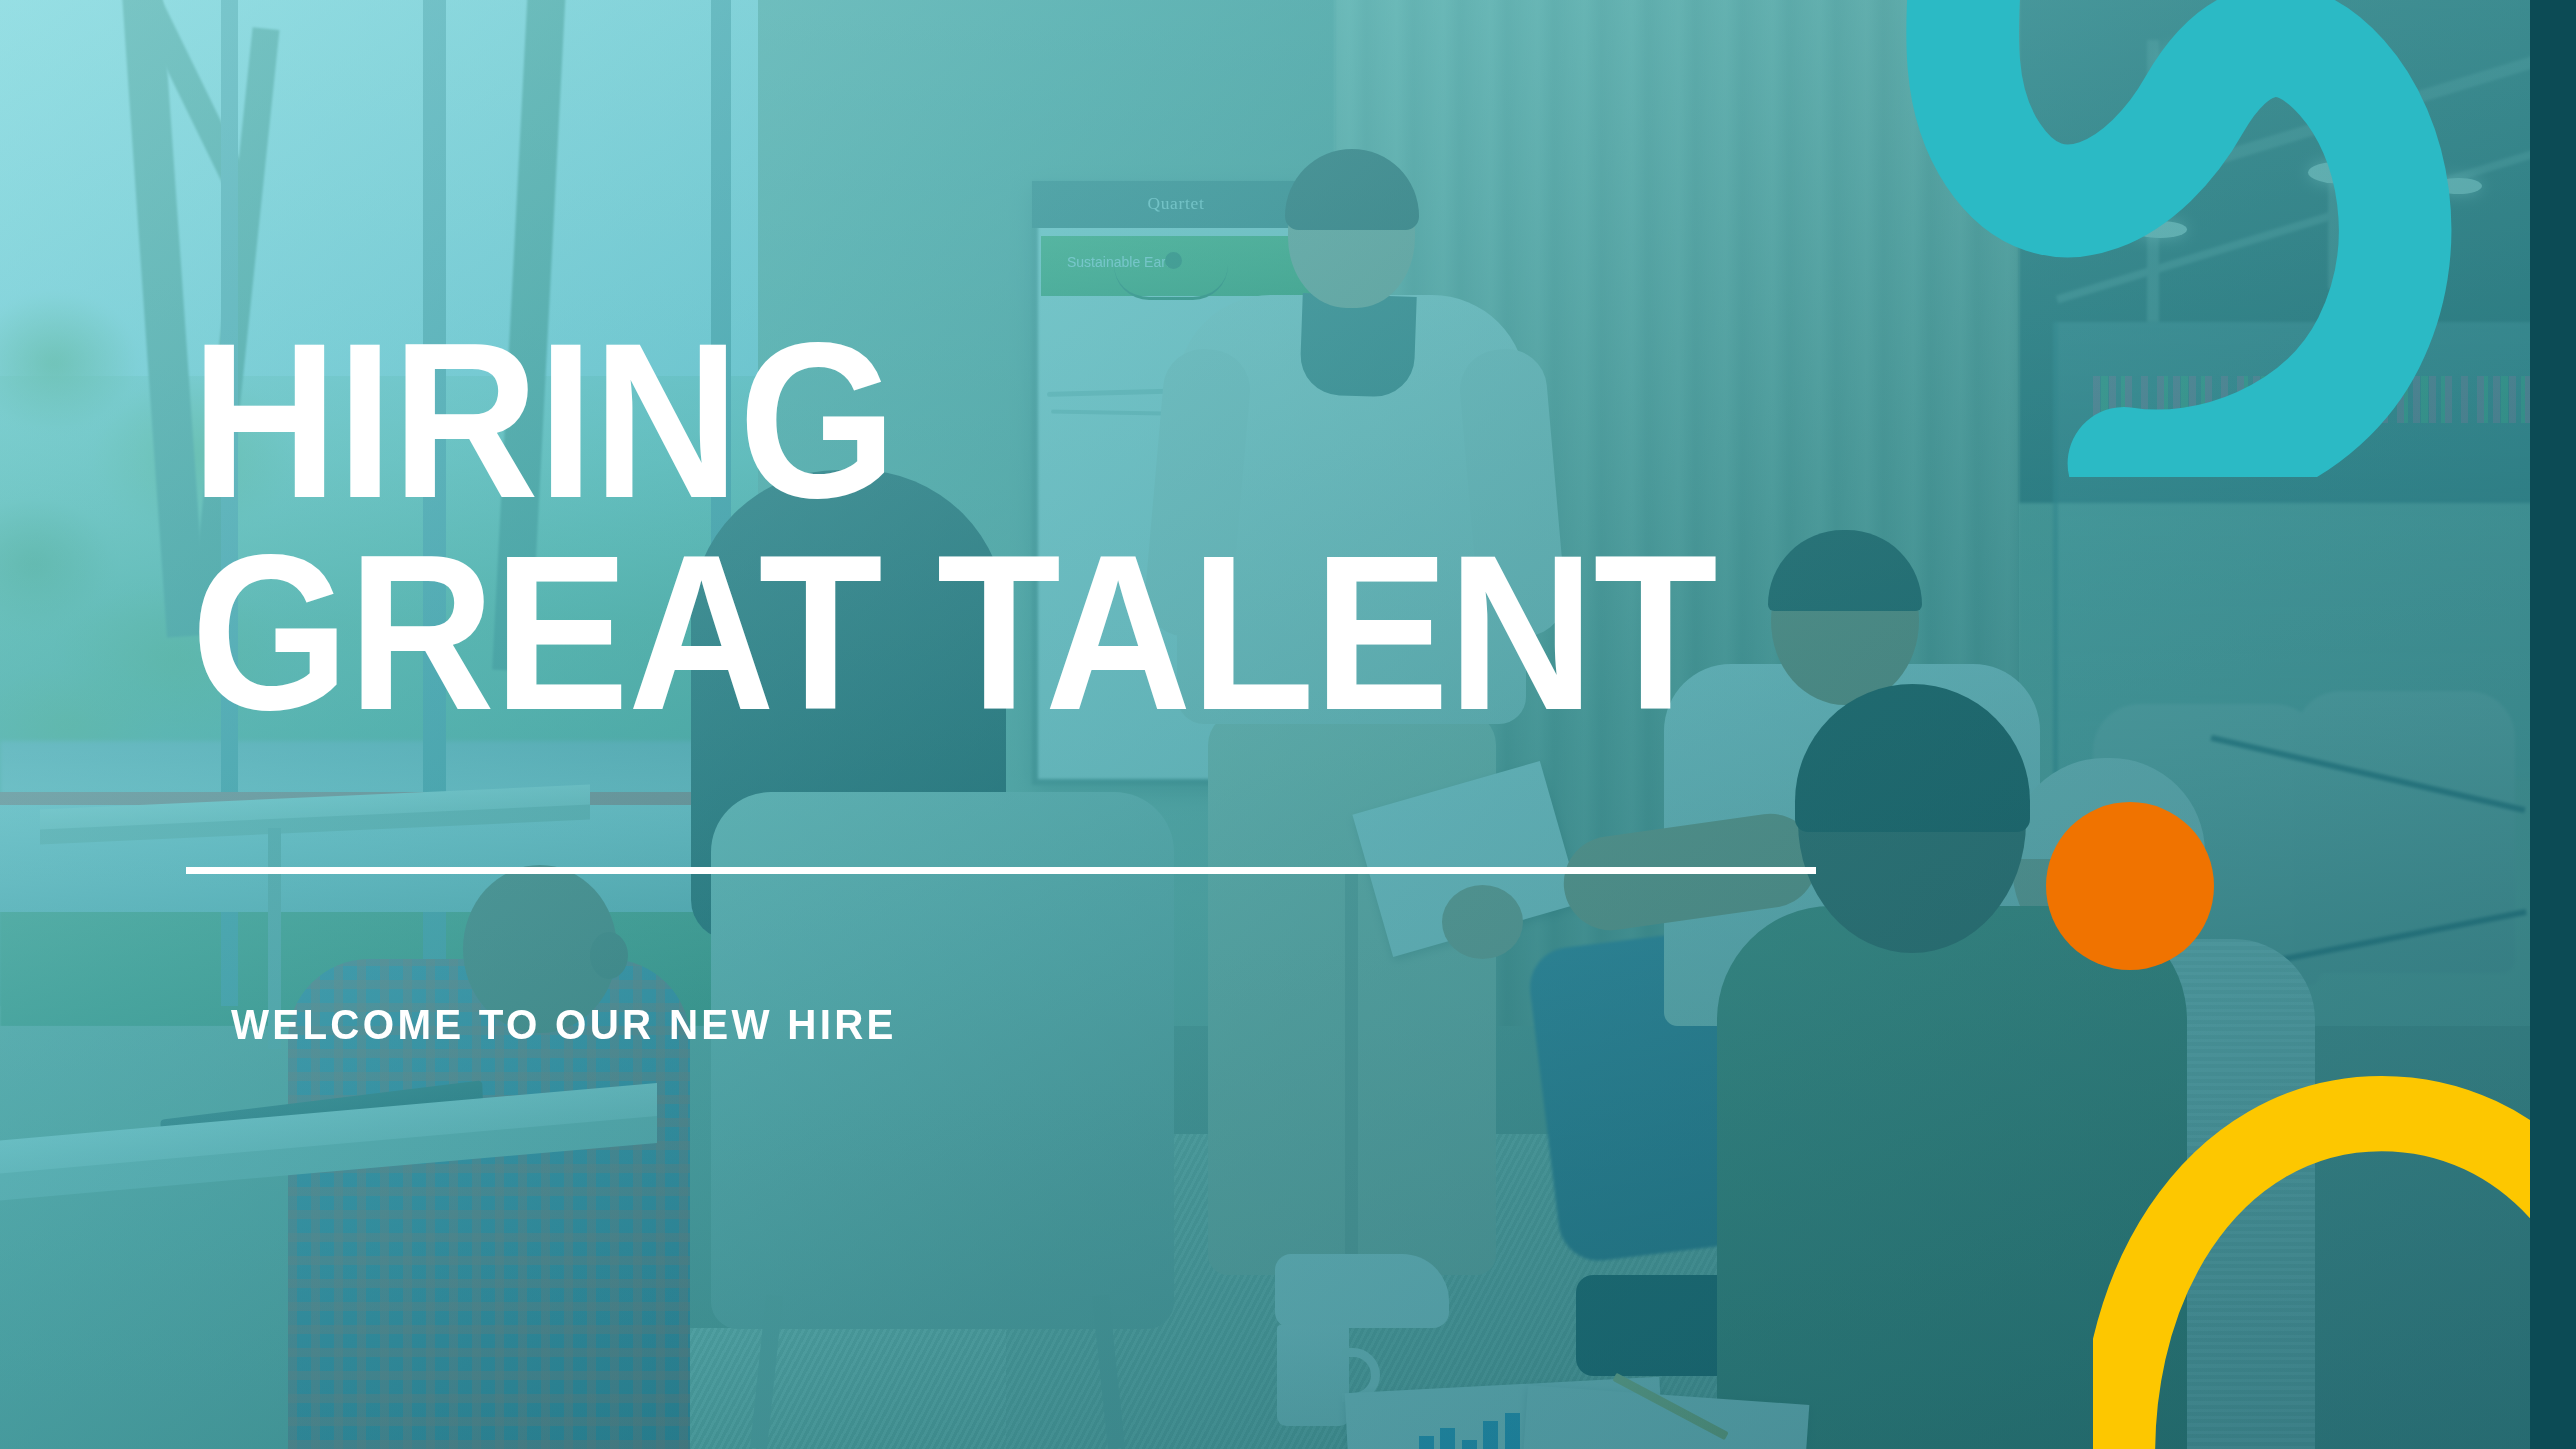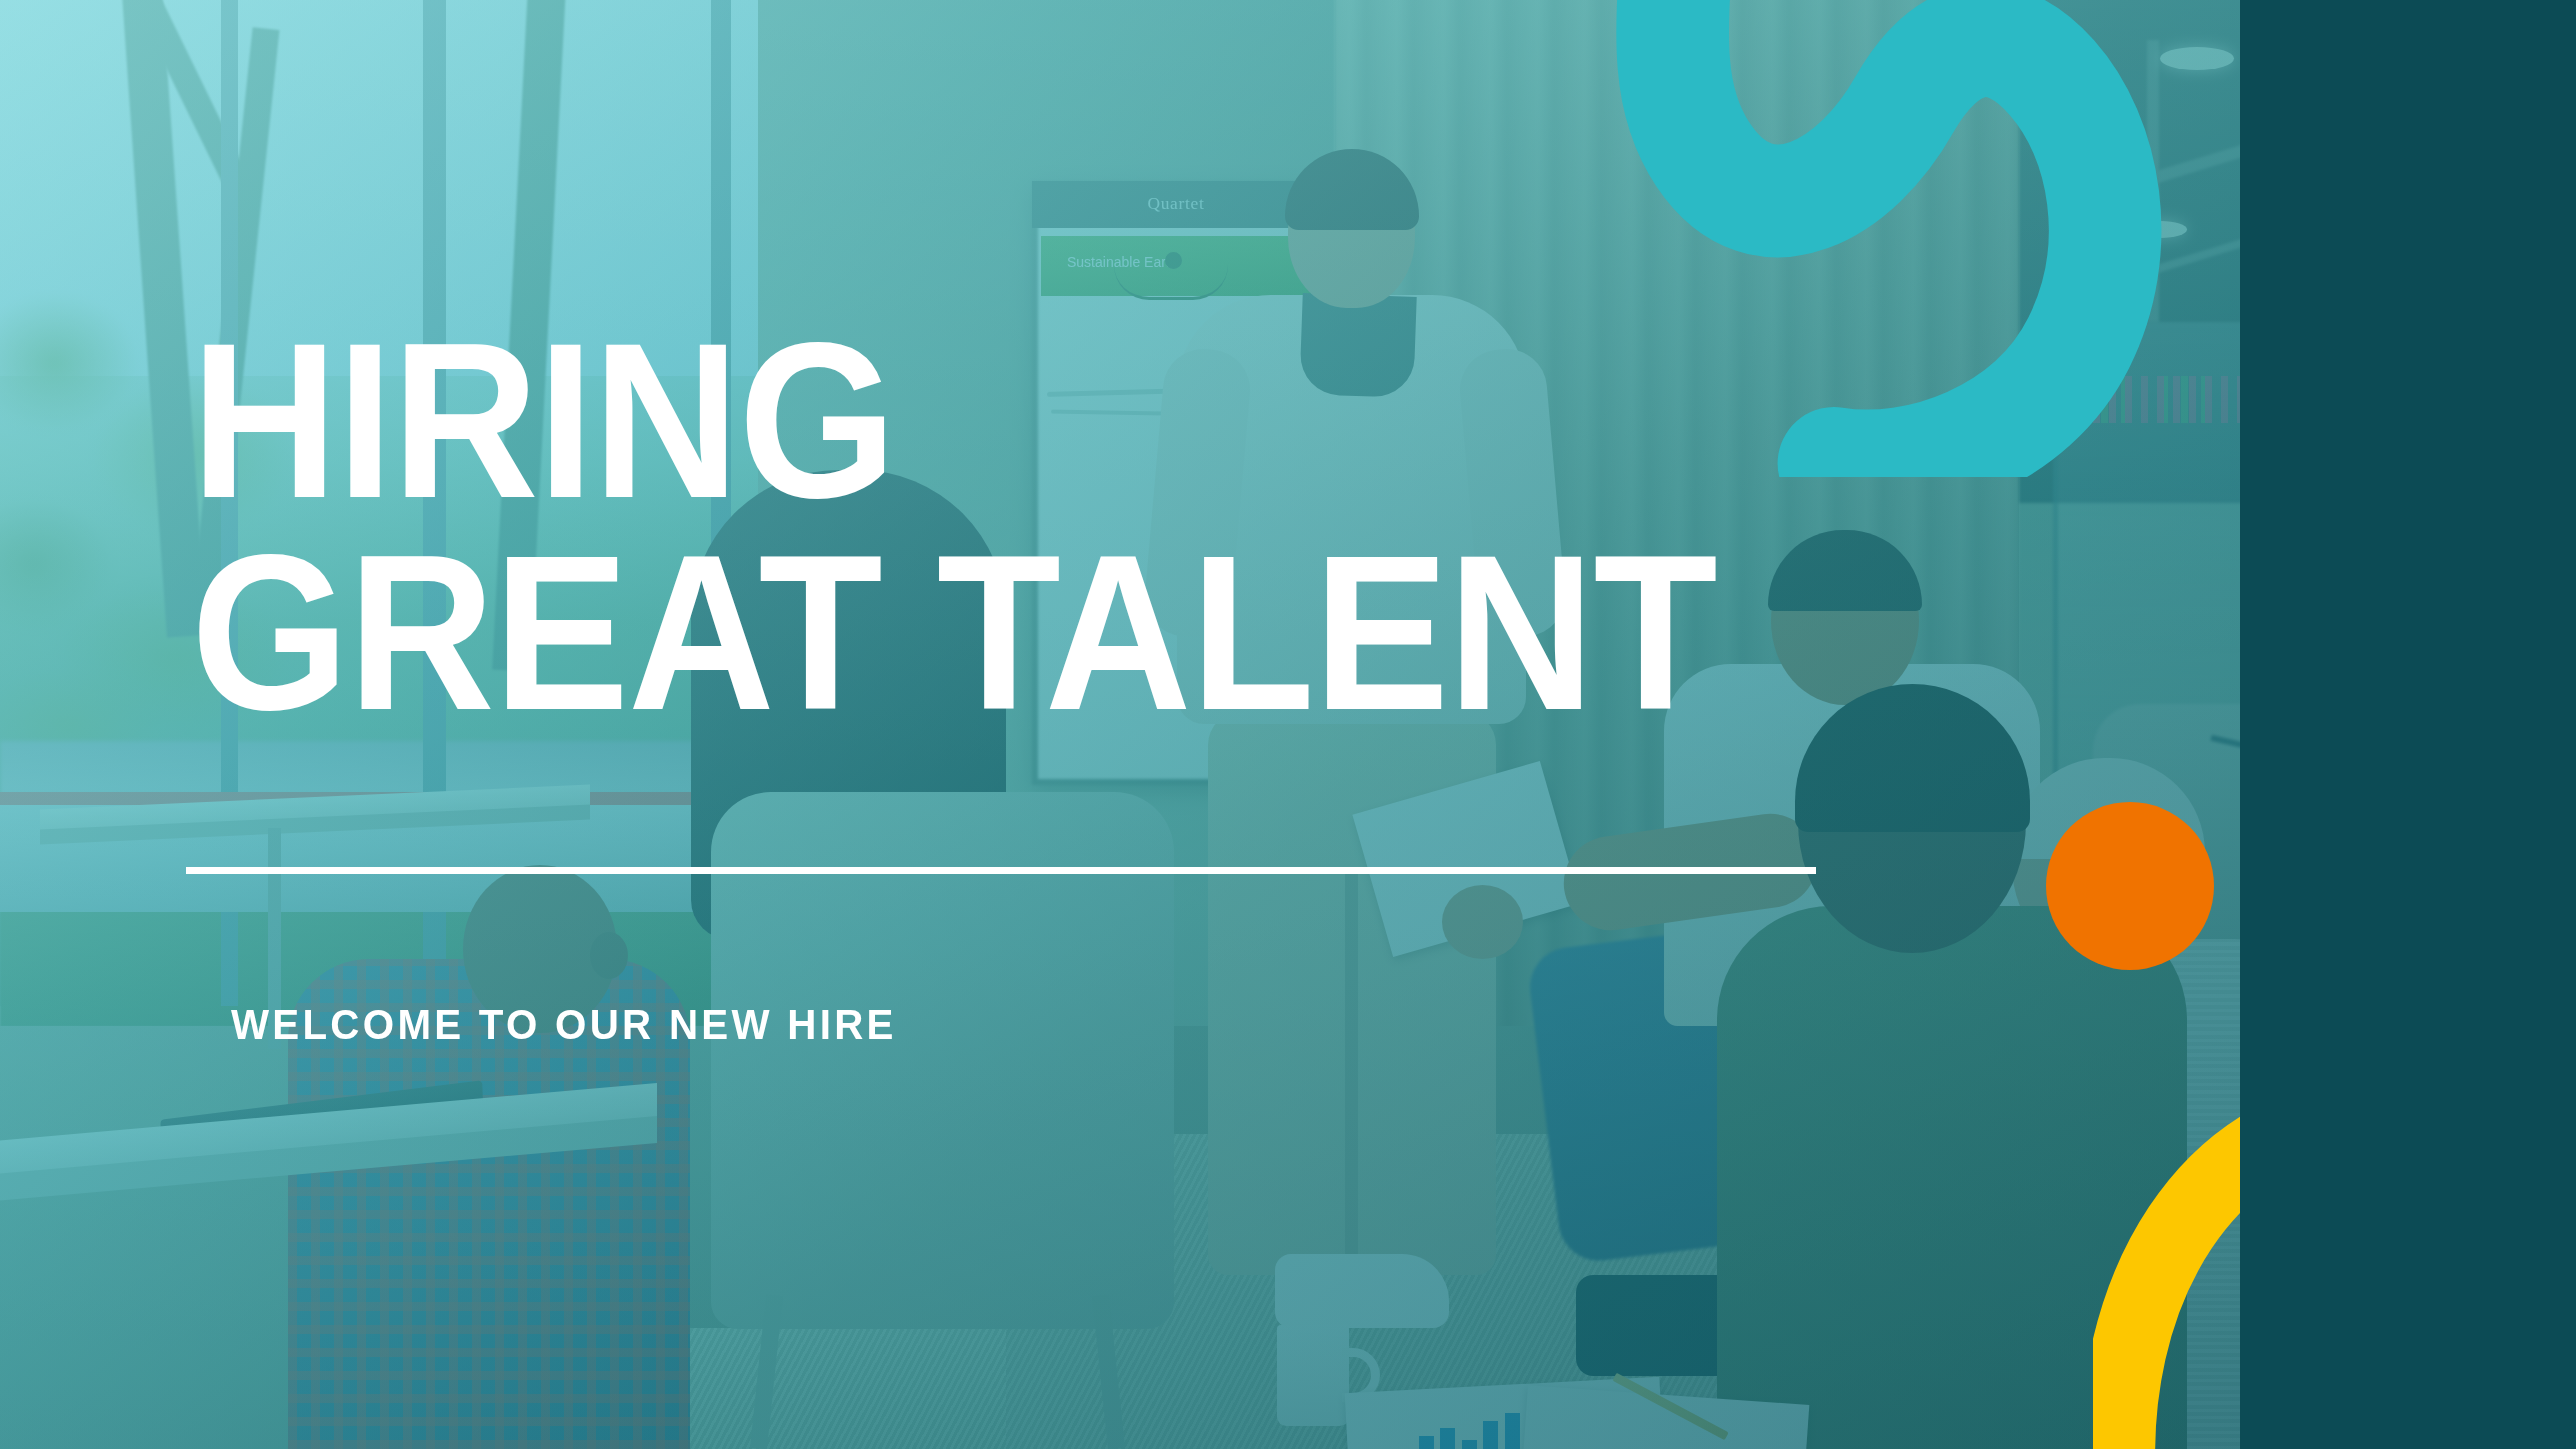--- a/index.html
+++ b/index.html
@@ -1,21 +1,21 @@
 <!DOCTYPE html>
 <html style="font-size:10.7px"><head>
 <meta charset="utf-8">
 <style>
   * { margin:0; padding:0; box-sizing:border-box; }
   html,body { width:2576px; height:1449px; background:#0c4b55; overflow:hidden; }
   body { font-family:"Liberation Sans", sans-serif; }
 
   .banner{
     position:relative;
-    width:2240px; height:1449px;
+    width:2530px; height:1449px;
     overflow:hidden;
     background:#7f1d1d;
   }
 
   
   .photo{ position:absolute; inset:0; overflow:hidden; }
 
   
   .room{
     position:absolute; inset:0;

